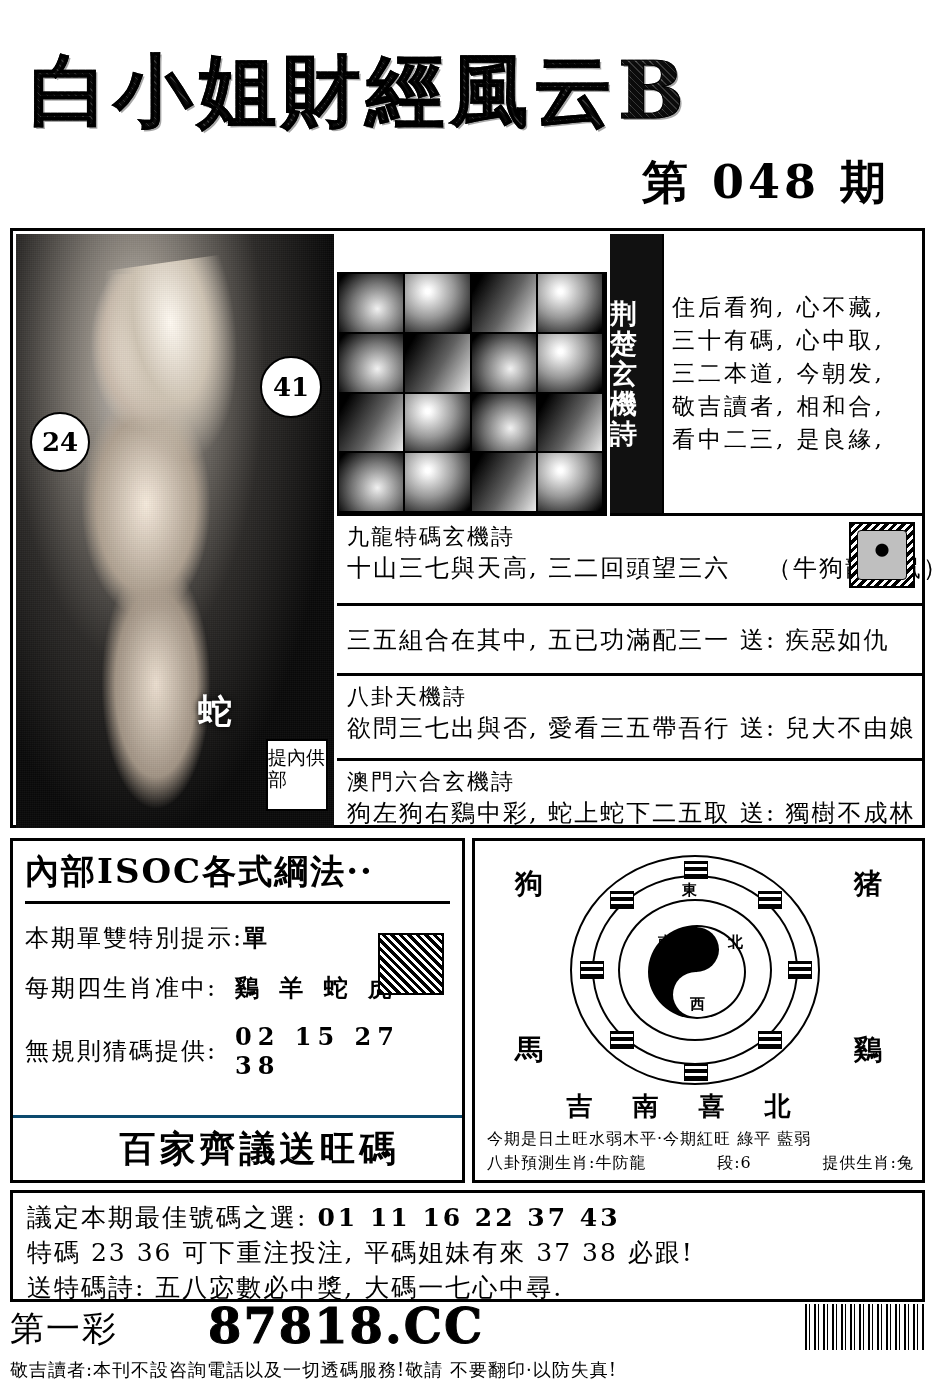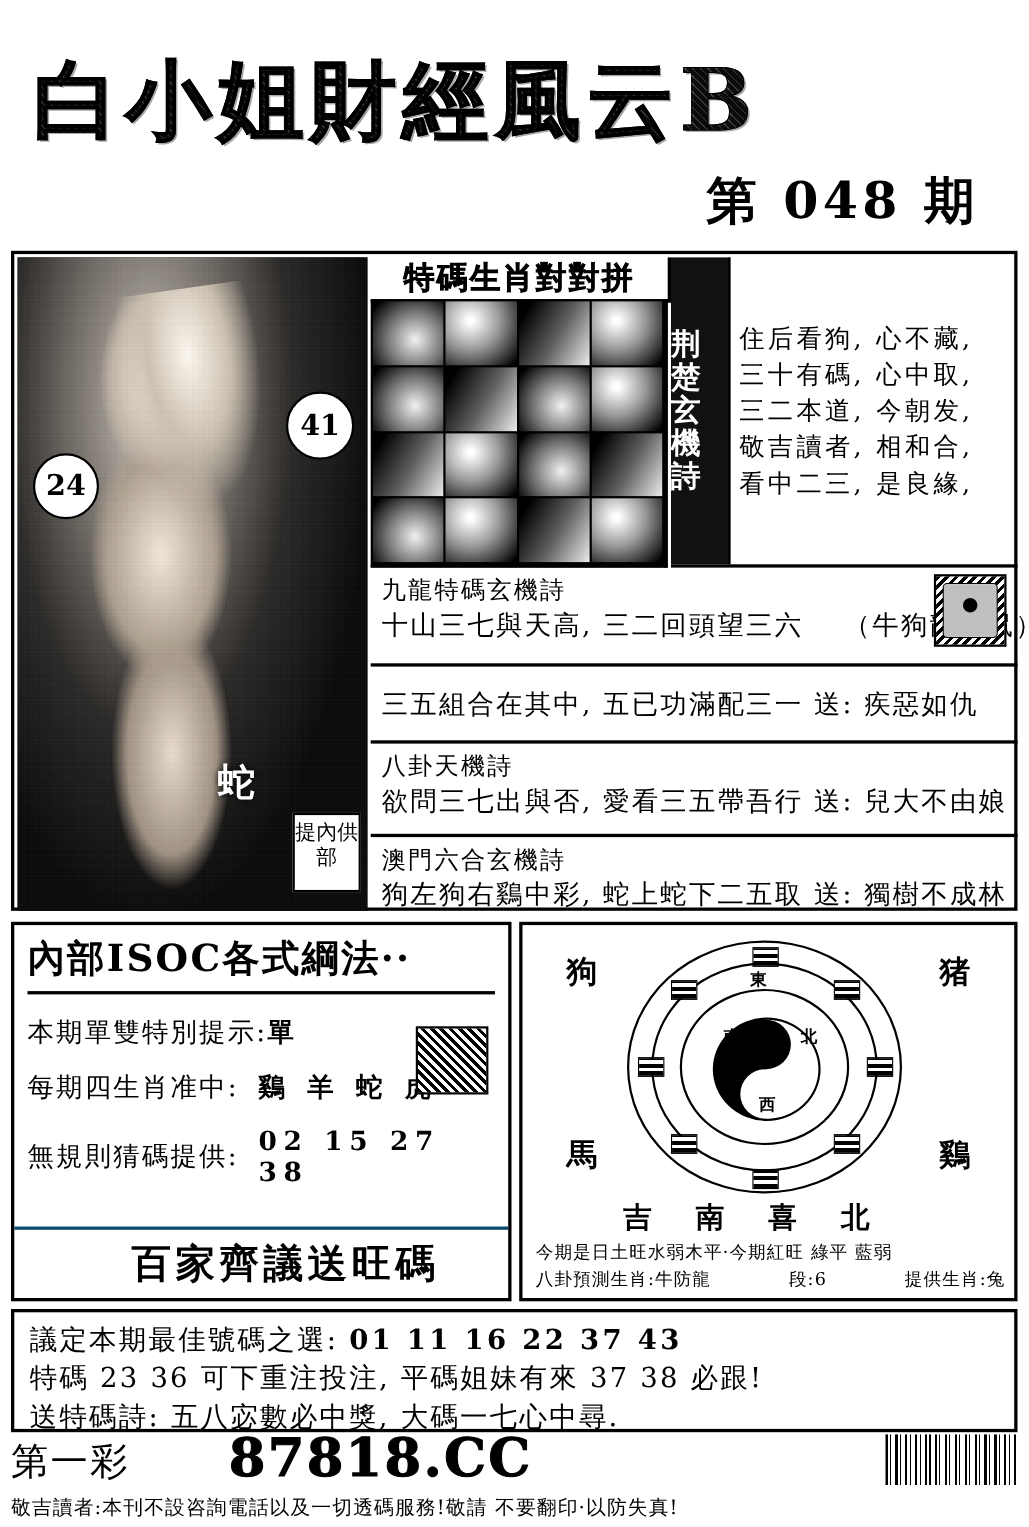--- a/index.html
+++ b/index.html
@@ -68,21 +68,21 @@
   .ball.b24{left:14px;top:178px;width:56px;height:56px;font-size:26px;}
   .ball.b41{left:244px;top:122px;width:58px;height:58px;font-size:26px;}
   .zodiac-char{
     position:absolute;left:182px;top:455px;color:#fff;font-size:34px;font-weight:bold;
     font-family:"DejaVu Serif","Liberation Serif",serif;text-shadow:0 0 6px #000;
   }
   .supply-box{
     position:absolute;left:250px;top:505px;width:62px;height:72px;
     background:#fff;border:2px solid #000;
     font-family:Liberation Sans, sans-serif;font-size:19px;
-    line-height:22px;padding:6px 0 0 0;text-align:center;box-sizing:border-box;
+    line-height:22px;padding:6px 0 0 0;box-sizing:border-box;
   }
 
   
   .banner{
     position:absolute;left:324px;top:3px;width:270px;height:38px;
     border-bottom:3px solid #000;border-right:3px solid #000;
     display:flex;align-items:center;justify-content:center;
     font-family:"DejaVu Serif","Liberation Serif",serif;
     font-weight:bold;font-size:28px;letter-spacing:2px;
     -webkit-text-stroke:.6px #000;
@@ -282,21 +282,20 @@
     <div class="photo">
       <div class="body"></div>
       <div class="hair"></div>
       <div class="grain"></div>
       <div class="ball b24">24</div>
       <div class="ball b41">41</div>
       <div class="zodiac-char">蛇</div>
       <div class="supply-box">提內供部</div>
     </div>
 
-    <div class="banner">特碼生肖對對拼</div>
     <div class="photogrid">
       <div></div>
         <div></div>
       <div></div>
         <div></div>
       <div></div>
         <div></div>
       <div></div>
         <div></div>
       <div></div>

